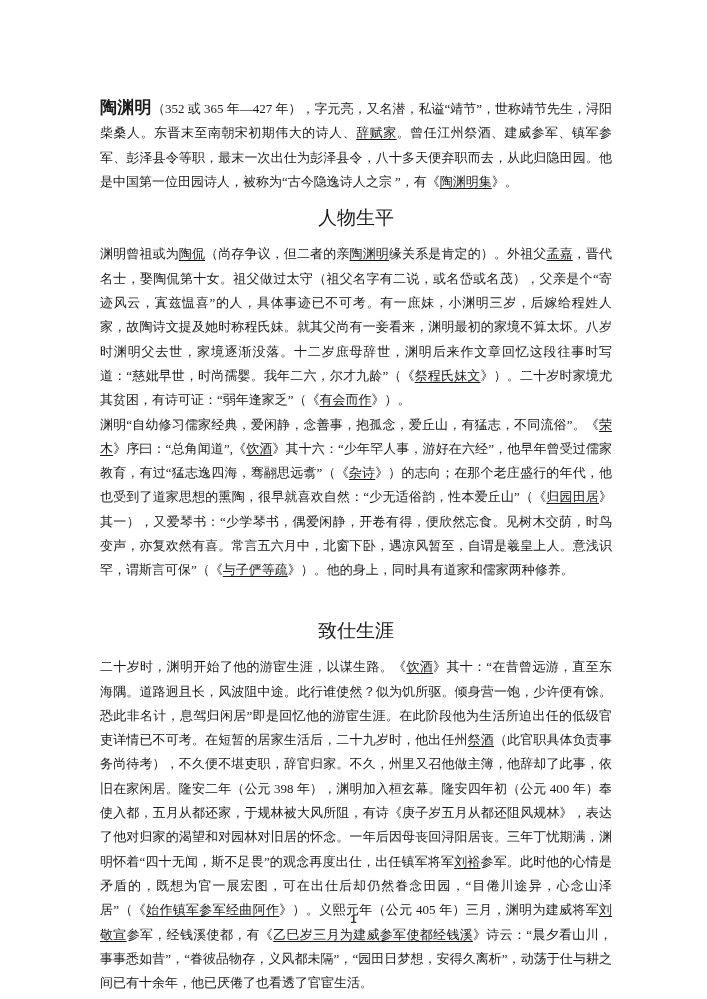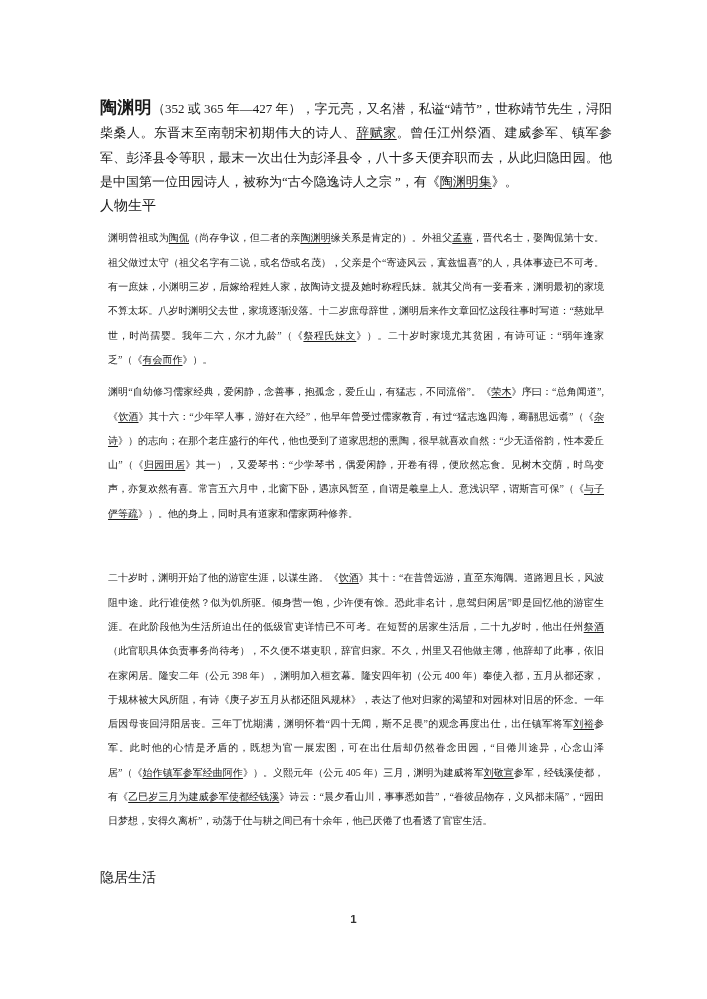--- a/index.html
+++ b/index.html
@@ -36,31 +36,31 @@
     text-justify: inter-ideograph;
     margin: 0;
     text-indent: 0;
   }
   .title-strong {
     font-size: 17px;
     font-weight: bold;
     letter-spacing: 0.3px;
   }
   .para {
-    font-size: 10px;
+    font-size: 13.0px;
     line-height: 24.3px;
     text-align: justify;
     text-justify: inter-ideograph;
-    margin: 8px;
+    margin: 0;
   }
   .heading {
-    font-size: 14px;
+    font-size: 19px;
     line-height: 24.3px;
-    margin: 0;
-    text-align: left;
+    margin: 12px;
+    text-align: center;
   }
   .gap {
     height: 24.3px;
   }
   .lnk {
     text-decoration: underline;
     text-underline-offset: 1.5px;
     color: #1a1a1a;
     cursor: pointer;
   }
@@ -86,20 +86,21 @@
       <span class="title-strong">陶渊明</span><span>（352 或 365 年—427 年），字元亮，又名潜，私谥“靖节”，世称靖节先生，浔阳柴桑人。东晋末至南朝宋初期伟大的诗人、</span><span class="lnk">辞赋家</span><span>。曾任江州祭酒、建威参军、镇军参军、彭泽县令等职，最末一次出仕为彭泽县令，八十多天便弃职而去，从此归隐田园。他是中国第一位田园诗人，被称为“古今隐逸诗人之宗 ”，有《</span><span class="lnk">陶渊明集</span><span>》。</span>
     </p>
 
     <p class="heading">人物生平</p>
 
     <p class="para"><span>渊明曾祖或为</span><span class="lnk">陶侃</span><span>（尚存争议，但二者的亲</span><span class="lnk">陶渊明</span><span>缘关系是肯定的）。外祖父</span><span class="lnk">孟嘉</span><span>，晋代名士，娶陶侃第十女。祖父做过太守（祖父名字有二说，或名岱或名茂），父亲是个“寄迹风云，寘兹愠喜”的人，具体事迹已不可考。有一庶妹，小渊明三岁，后嫁给程姓人家，故陶诗文提及她时称程氏妹。就其父尚有一妾看来，渊明最初的家境不算太坏。八岁时渊明父去世，家境逐渐没落。十二岁庶母辞世，渊明后来作文章回忆这段往事时写道：“慈妣早世，时尚孺婴。我年二六，尔才九龄”（《</span><span class="lnk">祭程氏妹文</span><span>》）。二十岁时家境尤其贫困，有诗可证：“弱年逢家乏”（《</span><span class="lnk">有会而作</span><span>》）。</span></p>
     <p class="para"><span>渊明“自幼修习儒家经典，爱闲静，念善事，抱孤念，爱丘山，有猛志，不同流俗”。《</span><span class="lnk">荣木</span><span>》序曰：“总角闻道”,《</span><span class="lnk">饮酒</span><span>》其十六：“少年罕人事，游好在六经”，他早年曾受过儒家教育，有过“猛志逸四海，骞翮思远翥”（《</span><span class="lnk">杂诗</span><span>》）的志向；在那个老庄盛行的年代，他也受到了道家思想的熏陶，很早就喜欢自然：“少无适俗韵，性本爱丘山”（《</span><span class="lnk">归园田居</span><span>》其一），又爱琴书：“少学琴书，偶爱闲静，开卷有得，便欣然忘食。见树木交荫，时鸟变声，亦复欢然有喜。常言五六月中，北窗下卧，遇凉风暂至，自谓是羲皇上人。意浅识罕，谓斯言可保”（《</span><span class="lnk">与子俨等疏</span><span>》）。他的身上，同时具有道家和儒家两种修养。</span></p>
 
     <div class="gap"></div>
 
+    <p class="heading">致仕生涯</p>
     <p class="para"><span>二十岁时，渊明开始了他的游宦生涯，以谋生路。《</span><span class="lnk">饮酒</span><span>》其十：“在昔曾远游，直至东海隅。道路迥且长，风波阻中途。此行谁使然？似为饥所驱。倾身营一饱，少许便有馀。恐此非名计，息驾归闲居”即是回忆他的游宦生涯。在此阶段他为生活所迫出任的低级官吏详情已不可考。在短暂的居家生活后，二十九岁时，他出任州</span><span class="lnk">祭酒</span><span>（此官职具体负责事务尚待考），不久便不堪吏职，辞官归家。不久，州里又召他做主簿，他辞却了此事，依旧在家闲居。隆安二年（公元 398 年），渊明加入桓玄幕。隆安四年初（公元 400 年）奉使入都，五月从都还家，于规林被大风所阻，有诗《庚子岁五月从都还阻风规林》，表达了他对归家的渴望和对园林对旧居的怀念。一年后因母丧回浔阳居丧。三年丁忧期满，渊明怀着“四十无闻，斯不足畏”的观念再度出仕，出任镇军将军</span><span class="lnk">刘裕</span><span>参军。此时他的心情是矛盾的，既想为官一展宏图，可在出仕后却仍然眷念田园，“目倦川途异，心念山泽居”（《</span><span class="lnk">始作镇军参军经曲阿作</span><span>》）。义熙元年（公元 405 年）三月，渊明为建威将军</span><span class="lnk">刘敬宣</span><span>参军，经钱溪使都，有《</span><span class="lnk">乙巳岁三月为建威参军使都经钱溪</span><span>》诗云：“晨夕看山川，事事悉如昔”，“眷彼品物存，义风都未隔”，“园田日梦想，安得久离析”，动荡于仕与耕之间已有十余年，他已厌倦了也看透了官宦生活。</span></p>
 
     <div class="gap"></div>
 
     <p class="heading">隐居生活</p>
 
   </div>
 
   <div class="pageno">1</div>
 </div>

